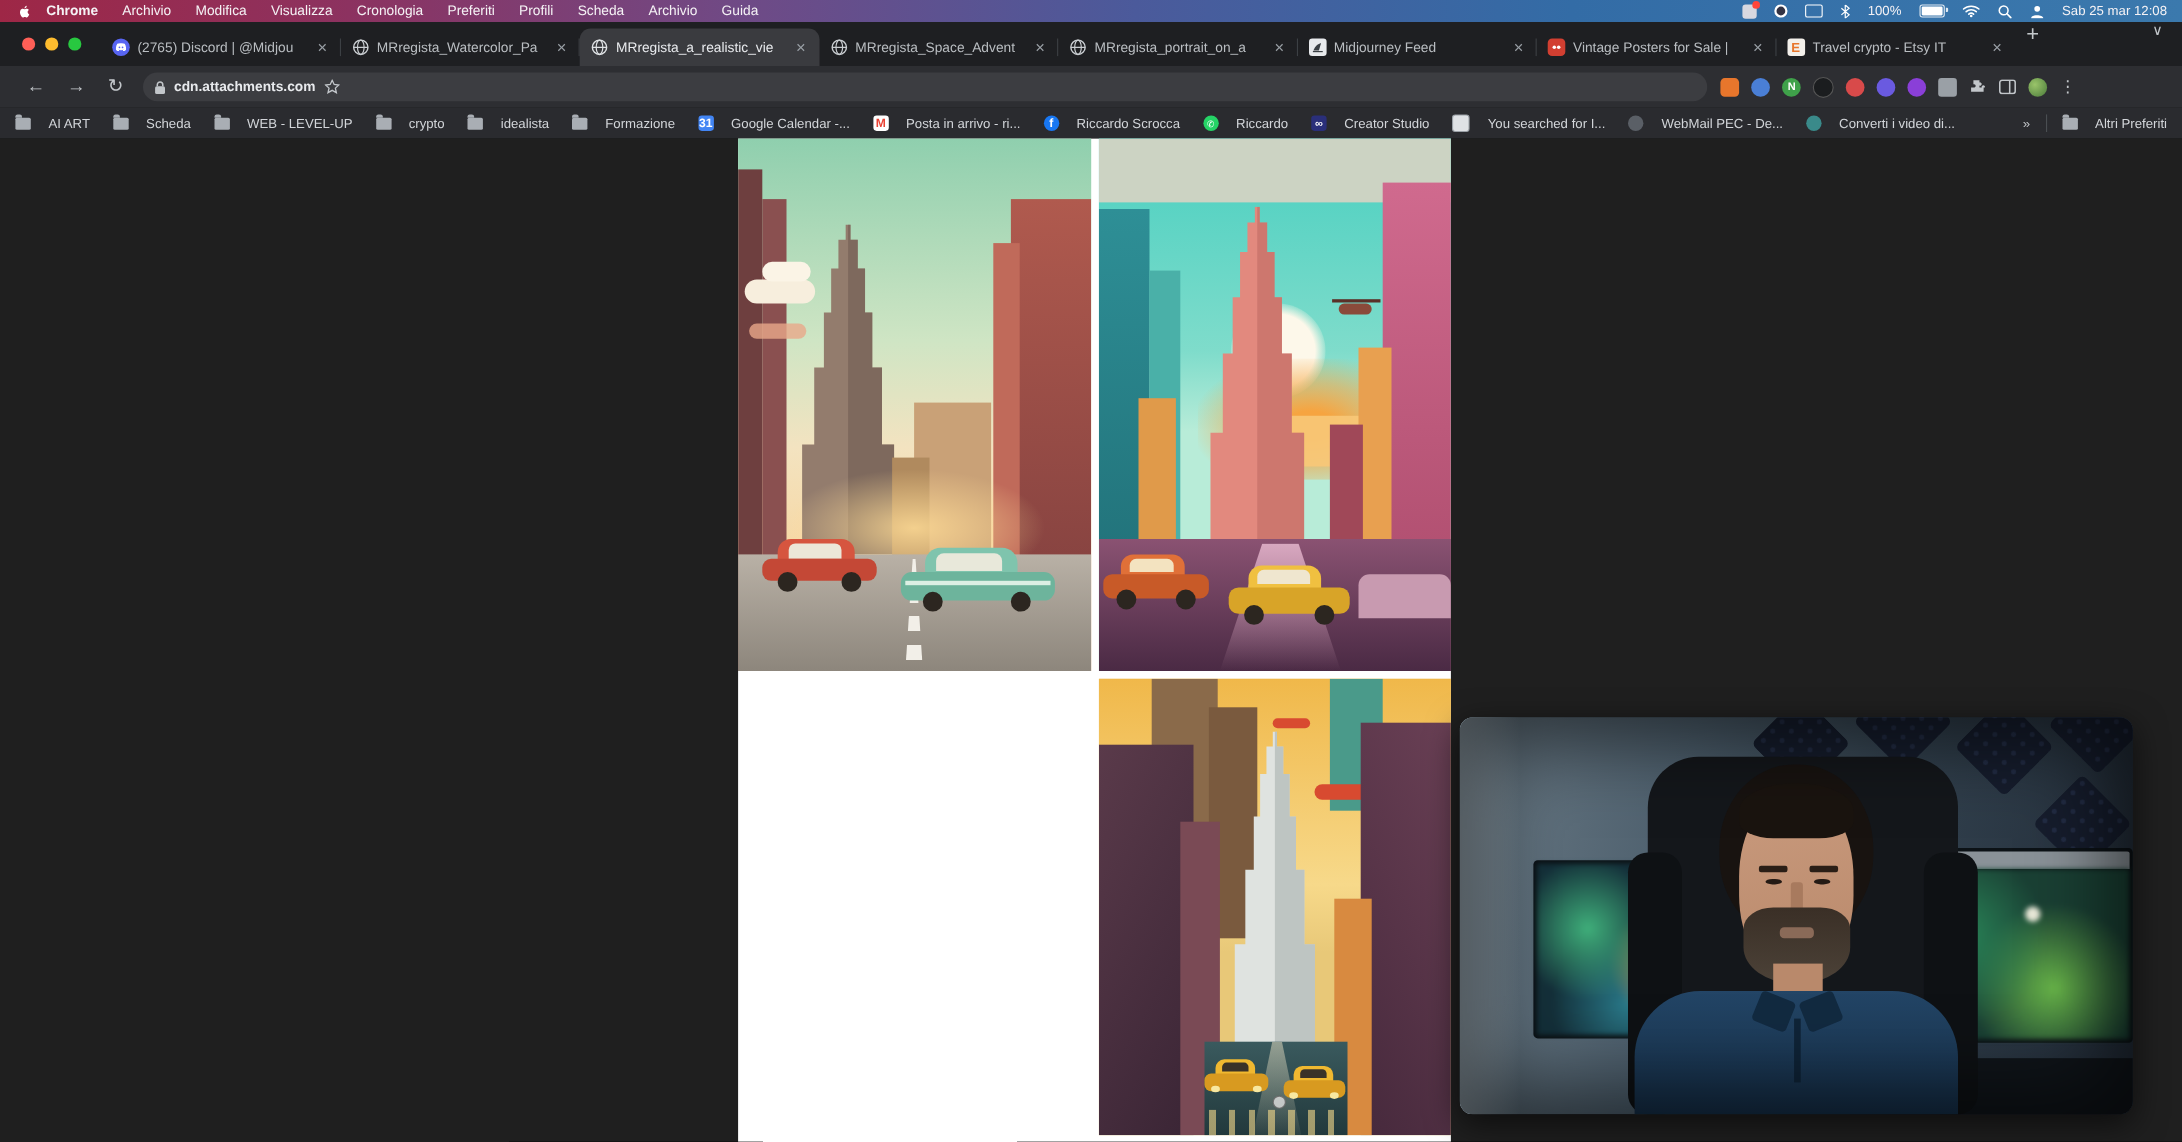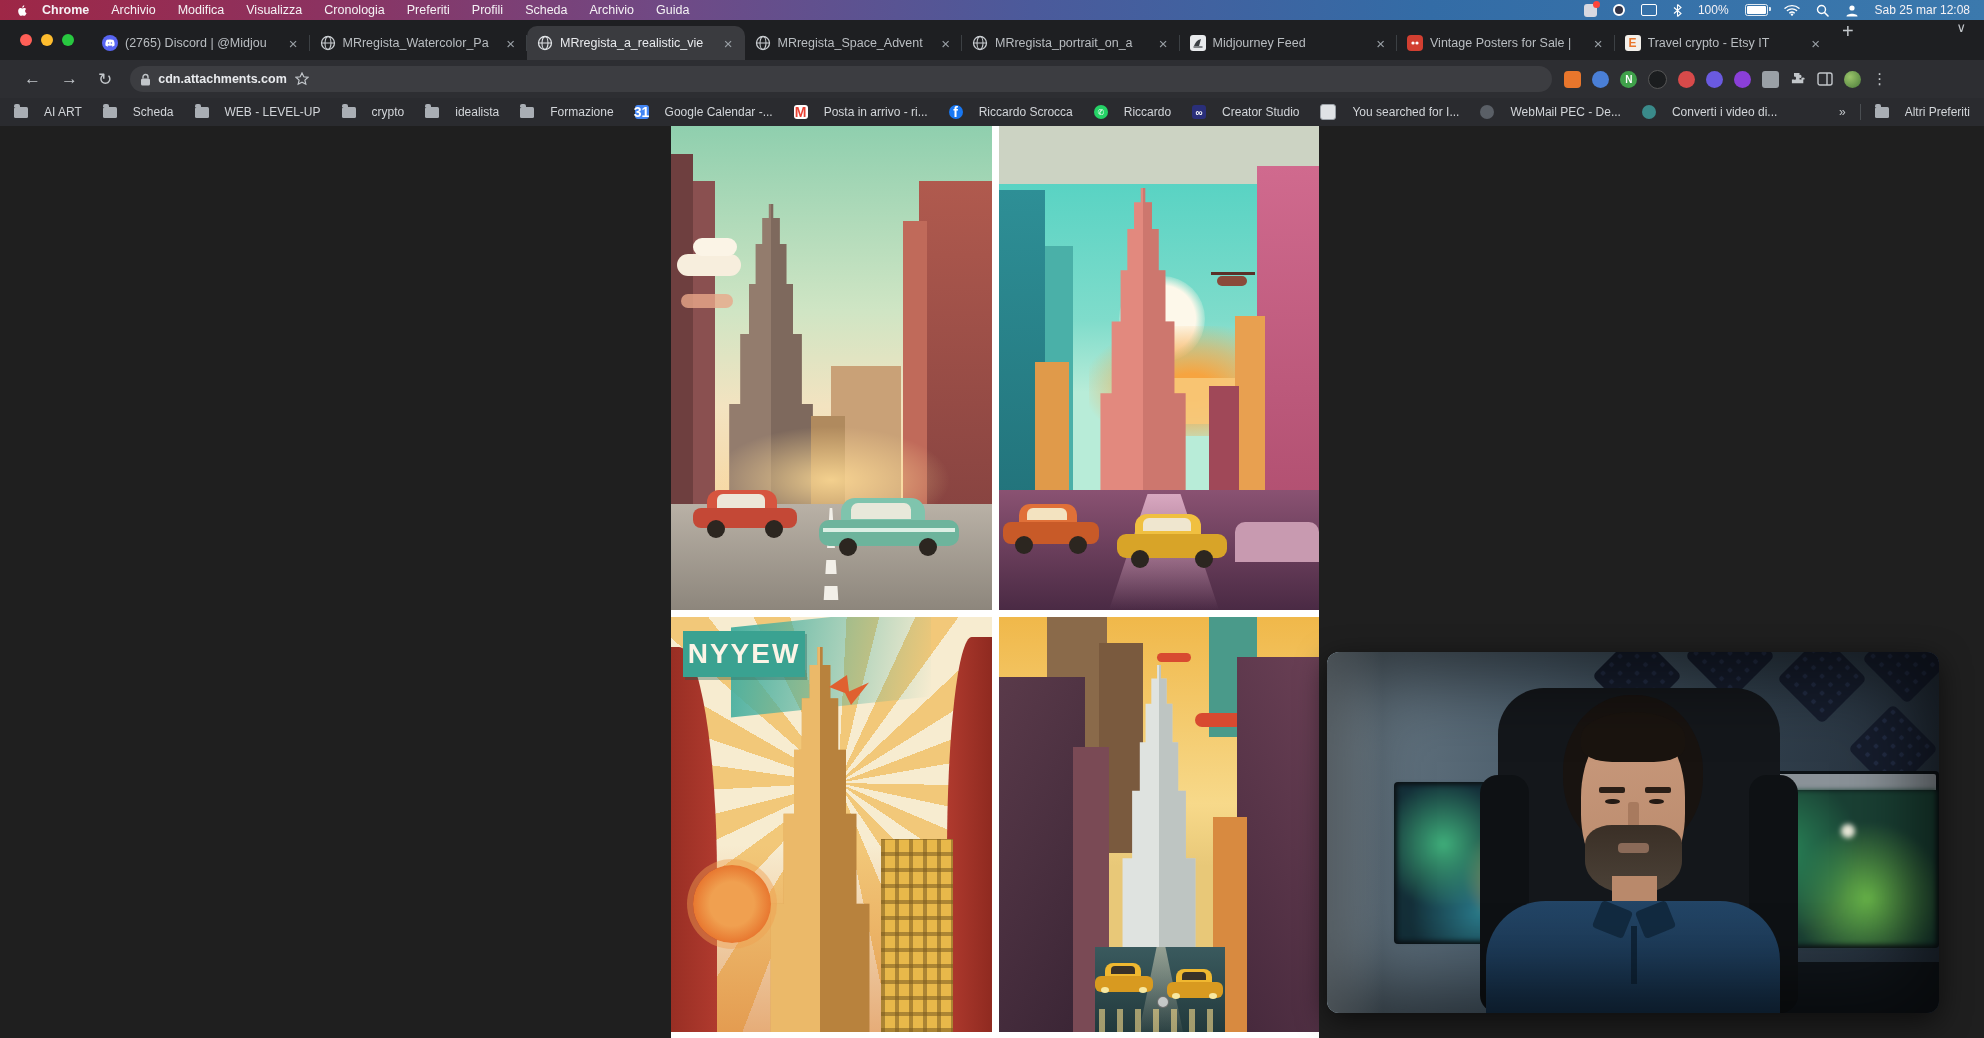--- a/index.html
+++ b/index.html
@@ -42,21 +42,21 @@
   #omnibox{width:1402px;height:26px;background:#3c3d41;border-radius:13px;margin-left:8px;
            display:flex;align-items:center;padding:0 10px;overflow:hidden;}
   #omnibox .host{color:#e8eaed;font-size:12.5px;font-weight:bold;white-space:nowrap;}
   #omnibox .path{color:#9aa0a6;font-size:12.5px;white-space:nowrap;overflow:hidden;flex:1;}
   .exticons{display:flex;align-items:center;gap:11px;margin-left:12px;}
   .ext{width:17px;height:17px;border-radius:50%;display:flex;align-items:center;justify-content:center;font-size:10px;font-weight:bold;color:#fff;}
   #bookmarksbar{left:0;top:98px;width:100%;height:28px;background:#2a2b2f;display:flex;align-items:center;
      padding-left:14px;gap:21px;color:#d2d5d9;font-size:12px;box-sizing:border-box;}
   .bm{display:flex;align-items:center;gap:16px;white-space:nowrap;}
   .bmicon{width:14px;height:14px;flex:0 0 auto;display:flex;align-items:center;justify-content:center;
-          border-radius:3px;font-size:14px;font-weight:bold;color:#fff;}
+          border-radius:3px;font-size:11px;font-weight:bold;color:#fff;}
   .folder{width:14px;height:11px;background:#a9aeb4;border-radius:1.5px;position:relative;}
   .folder:before{content:"";position:absolute;left:0;top:-2.5px;width:6px;height:3px;background:#a9aeb4;border-radius:2px 2px 0 0;}
   
   #content{left:0;top:126px;width:100%;height:912px;background:#1f1f1f;}
   #grid{left:671px;top:126px;width:648px;height:912px;background:#ffffff;}
   .poster{position:absolute;overflow:hidden;}
   .ptitle{position:absolute;font-weight:bold;color:#fbf4e6;text-align:center;}
   .winh{background-image:repeating-linear-gradient(0deg,rgba(255,255,255,.16) 0 2px,transparent 2px 9px);}
   .winv{background-image:repeating-linear-gradient(90deg,rgba(0,0,0,.18) 0 2px,transparent 2px 8px);}
   .wheel{width:18px;height:18px;border-radius:50%;background:#2c2620;position:absolute;bottom:-4px;}
@@ -371,37 +371,20 @@
     <div class="abs" style="left:118px;top:388px;width:110px;height:50px">
       <div class="abs" style="left:18px;top:0;width:66px;height:24px;background:#f0c040;border-radius:12px 12px 0 0"></div>
       <div class="abs" style="left:26px;top:4px;width:48px;height:13px;background:#efe6cf;border-radius:6px 6px 0 0"></div>
       <div class="abs" style="left:0;top:20px;width:110px;height:24px;background:#d8a428;border-radius:9px"></div>
       <div class="wheel" style="left:14px"></div>
       <div class="wheel" style="left:78px"></div>
     </div>
     <div class="abs" style="left:236px;top:396px;width:84px;height:40px;background:#c89ab0;border-radius:10px 10px 0 0"></div>
   </div>
 
-  <div class="poster" style="left:0;top:491px;width:321px;height:415px;background:repeating-conic-gradient(from -8deg at 52% 40%,#f7ecd0 0 11deg,#f2c879 11deg 22deg)">
-    <div class="abs" style="left:0;top:0;width:321px;height:415px;background:linear-gradient(rgba(232,154,80,0) 55%,rgba(216,120,48,.55) 100%)"></div>
-    <div class="abs" style="left:60px;top:0;width:200px;height:90px;background:linear-gradient(100deg,#4ab0a0,rgba(74,176,160,0));transform:skewY(-6deg)"></div>
-    <svg class="abs" style="left:84px;top:30px;width:130px;height:385px;color:#d79a4b" viewBox="0 0 100 300" preserveAspectRatio="none">
-      <polygon fill="currentColor" points="48,0 52,0 52,14 58,14 58,40 64,40 64,80 70,80 70,130 78,130 78,200 88,200 88,300 12,300 12,200 22,200 22,130 30,130 30,80 36,80 36,40 42,40 42,14 48,14"></polygon>
-      <polygon fill="#f0c070" opacity=".8" points="48,0 50,0 50,300 12,300 12,200 22,200 22,130 30,130 30,80 36,80 36,40 42,40 42,14 48,14"></polygon>
-      <polygon fill="#9a6a30" opacity=".5" points="50,0 52,0 52,14 58,14 58,40 64,40 64,80 70,80 70,130 78,130 78,200 88,200 88,300 50,300"></polygon>
-    </svg>
-    <div class="abs" style="left:158px;top:58px;width:40px;height:30px;background:#e06030;clip-path:polygon(0 40%,45% 0,50% 55%,100% 25%,55% 100%,40% 60%)"></div>
-    <div class="abs" style="left:-18px;top:30px;width:64px;height:385px;background:linear-gradient(90deg,#8f2a20,#b03a2e);border-radius:0 60% 0 0"></div>
-    <div class="abs" style="left:276px;top:20px;width:45px;height:395px;background:linear-gradient(270deg,#8f2a20,#b03a2e);border-radius:55% 0 0 0"></div>
-    <div class="abs" style="left:22px;top:248px;width:78px;height:78px;border-radius:50%;background:radial-gradient(circle,#f0a050 40%,#e87830 70%);box-shadow:0 0 0 6px rgba(240,160,80,.45)"></div>
-    <div class="abs" style="left:210px;top:222px;width:72px;height:193px;background:#e8b84a;background-image:repeating-linear-gradient(0deg,rgba(122,90,32,.55) 0 4px,transparent 4px 16px),repeating-linear-gradient(90deg,rgba(122,90,32,.55) 0 4px,transparent 4px 14px)"></div>
-    <div class="abs" style="left:12px;top:14px;width:122px;height:46px;background:#3aa291;box-shadow:2px 3px 0 rgba(30,90,80,.35)">
-      <div class="ptitle" style="left:0;top:7px;width:100%;font-size:28px;letter-spacing:2px">NYYEW</div>
-    </div>
-  </div>
 
   <div class="poster" style="left:328px;top:491px;width:320px;height:415px;background:linear-gradient(#f0b84a 0%,#f7d98a 45%,#e8c878 60%)">
     <div class="abs winh" style="left:48px;top:0;width:60px;height:230px;background:#8a6a4a"></div>
     <div class="abs winh" style="left:100px;top:26px;width:44px;height:210px;background:#7a5a3e"></div>
     <div class="abs winh" style="left:210px;top:0;width:48px;height:120px;background:#4a9a8a"></div>
     <div class="abs" style="left:196px;top:96px;width:56px;height:14px;background:#d84a30;border-radius:7px"></div>
     <div class="abs" style="left:158px;top:36px;width:34px;height:9px;background:#d84a30;border-radius:5px"></div>
     <svg class="abs" style="left:112px;top:48px;width:96px;height:290px;color:#dfe3e0" viewBox="0 0 100 300" preserveAspectRatio="none">
       <polygon fill="currentColor" points="48,0 52,0 52,14 58,14 58,40 64,40 64,80 70,80 70,130 78,130 78,200 88,200 88,300 12,300 12,200 22,200 22,130 30,130 30,80 36,80 36,40 42,40 42,14 48,14"></polygon>
       <polygon fill="#a8b0ae" opacity=".6" points="50,0 52,0 52,14 58,14 58,40 64,40 64,80 70,80 70,130 78,130 78,200 88,200 88,300 50,300"></polygon>

